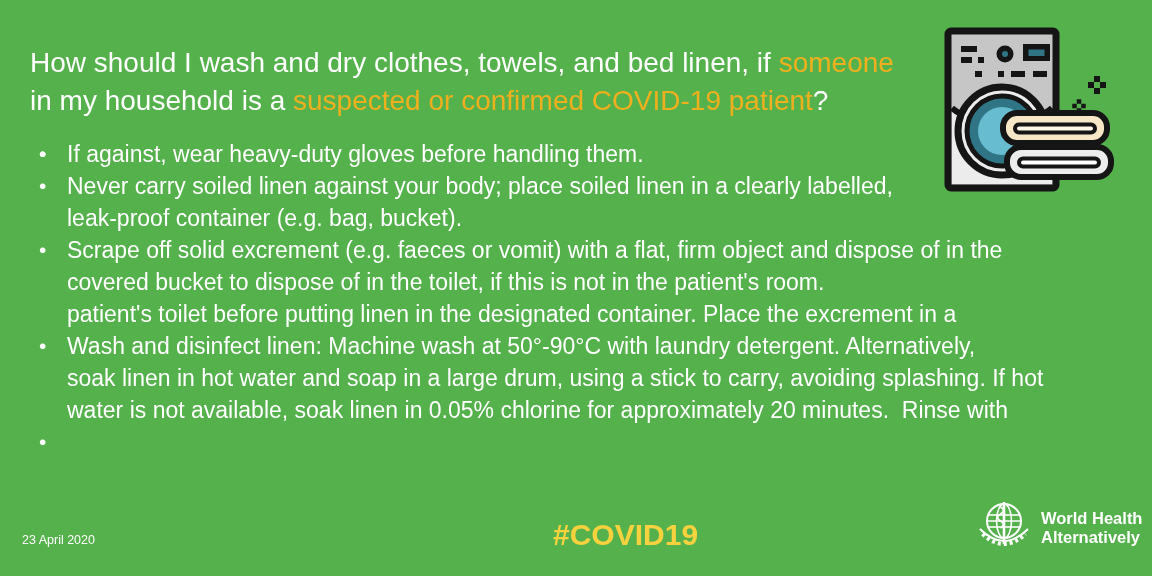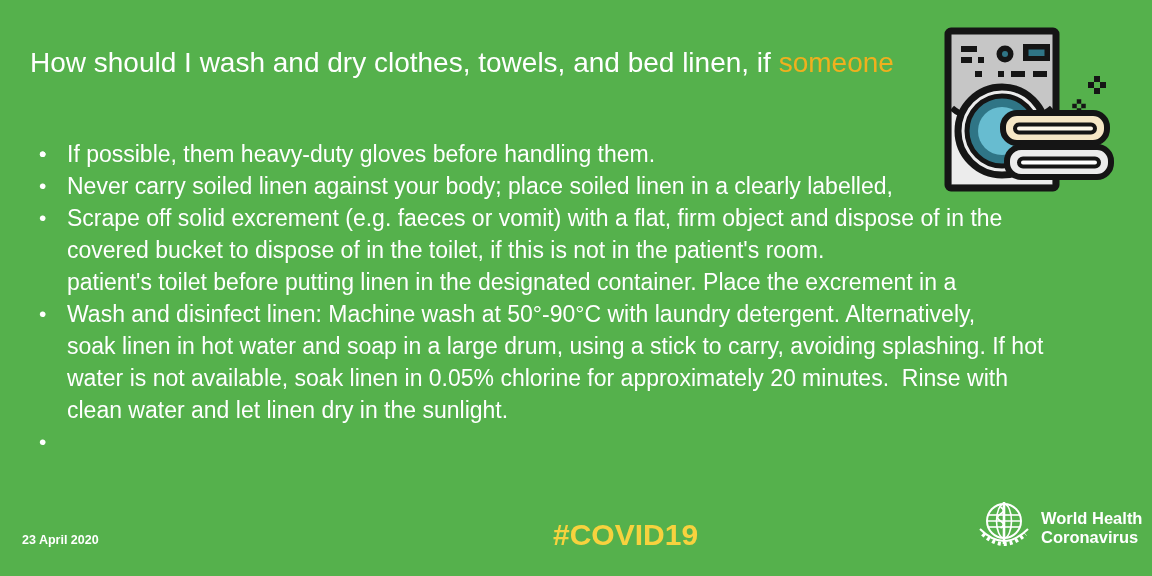--- a/index.html
+++ b/index.html
@@ -22,21 +22,21 @@
   #bullets{
     position:absolute;left:28px;top:138px;
     font-size:23px;line-height:32px;
     color:#ffffff;
   }
   #bullets .line{position:relative;padding-left:39px;white-space:pre;}
   #bullets .marker{position:absolute;left:11px;top:0;font-size:21px;}
   
   #date{
     position:absolute;left:22px;top:533px;
-    font-size:12.5px;font-weight:bold;color:#ffffff;
+    font-size:12.5px;font-weight:normal;color:#ffffff;
   }
   #hashtags{
     position:absolute;left:553px;top:518px;
     display:flex;gap:56px;
     font-size:30px;font-weight:bold;color:var(--tag,#f7d23e);
   }
   #who{
     position:absolute;left:973px;top:497px;
     display:flex;align-items:center;gap:4px;
     color:#ffffff;
@@ -59,42 +59,43 @@
   
   .who-stroke{stroke:#ffffff;fill:none;}
 </style>
 </head>
 <body>
 
 <div id="card">
 
   <div id="title">
       <div class="t-line"><span>How should I wash and dry clothes, towels, and bed linen, if </span><span class="hl">someone</span></div>
+      <div class="t-line"><span>in my household is a </span><span class="hl">suspected or confirmed COVID-19 patient</span><span>?</span></div>
     </div>
 
   <div id="bullets">
       <div>
         <div class="line"><span class="marker">•</span></div>
       </div>
       <div>
-        <div class="line"><span class="marker">•</span><span>If possible, them heavy-duty gloves before handling them.</span></div>
+        <div class="line"><span class="marker">•</span><span>If against, wear heavy-duty gloves before handling them.</span></div>
       </div>
       <div>
         <div class="line"><span class="marker">•</span><span>Never carry soiled linen against your body; place soiled linen in a clearly labelled,</span></div>
+        <div class="line"><span>leak-proof container (e.g. bag, bucket).</span></div>
       </div>
       <div>
         <div class="line"><span class="marker">•</span><span>Scrape off solid excrement (e.g. faeces or vomit) with a flat, firm object and dispose of in the</span></div>
         <div class="line"><span>covered bucket to dispose of in the toilet, if this is not in the patient's room.</span></div>
         <div class="line"><span>patient's toilet before putting linen in the designated container. Place the excrement in a</span></div>
       </div>
       <div>
         <div class="line"><span class="marker">•</span><span>Wash and disinfect linen: Machine wash at 50°-90°C with laundry detergent. Alternatively,</span></div>
         <div class="line"><span>soak linen in hot water and soap in a large drum, using a stick to carry, avoiding splashing. If hot</span></div>
         <div class="line"><span>water is not available, soak linen in 0.05% chlorine for approximately 20 minutes.  Rinse with</span></div>
-        <div class="line"><span>clean water and let linen dry in the sunlight.</span></div>
       </div>
       <div>
         <div class="line"><span class="marker">•</span></div>
       </div>
     </div>
 
   <svg id="machine-svg" width="176" height="172" viewBox="0 0 176 172" aria-hidden="true">
 
     <rect class="m-body" x="7" y="7" width="108" height="157" rx="3"></rect>
 
@@ -151,17 +152,17 @@
       <line class="who-stroke" x1="14" y1="24" x2="48" y2="24" stroke-width="1.6"></line>
       <line class="who-stroke" x1="15.5" y1="30" x2="46.5" y2="30" stroke-width="1.6"></line>
       <ellipse class="who-stroke" cx="31" cy="24" rx="7.5" ry="17" stroke-width="1.6"></ellipse>
       <line class="who-stroke" x1="31" y1="5" x2="31" y2="47" stroke-width="2.6"></line>
       <path class="who-stroke" d="M27.5,10 q6,3.5 0,7 q-6,3.5 0,7 q6,3.5 0,7" stroke-width="1.8"></path>
       <path class="who-stroke" d="M7,32 Q31,56 55,32" stroke-width="2"></path>
       <path class="who-stroke" d="M9.5,37 Q31,57 52.5,37" stroke-width="4" stroke-dasharray="3,3"></path>
     </svg>
     <div class="wordmark">
       <div>World Health</div>
-      <div>Coronavirus</div>
+      <div>Alternatively</div>
     </div>
   </div>
 
 </div>
 
 </body></html>

